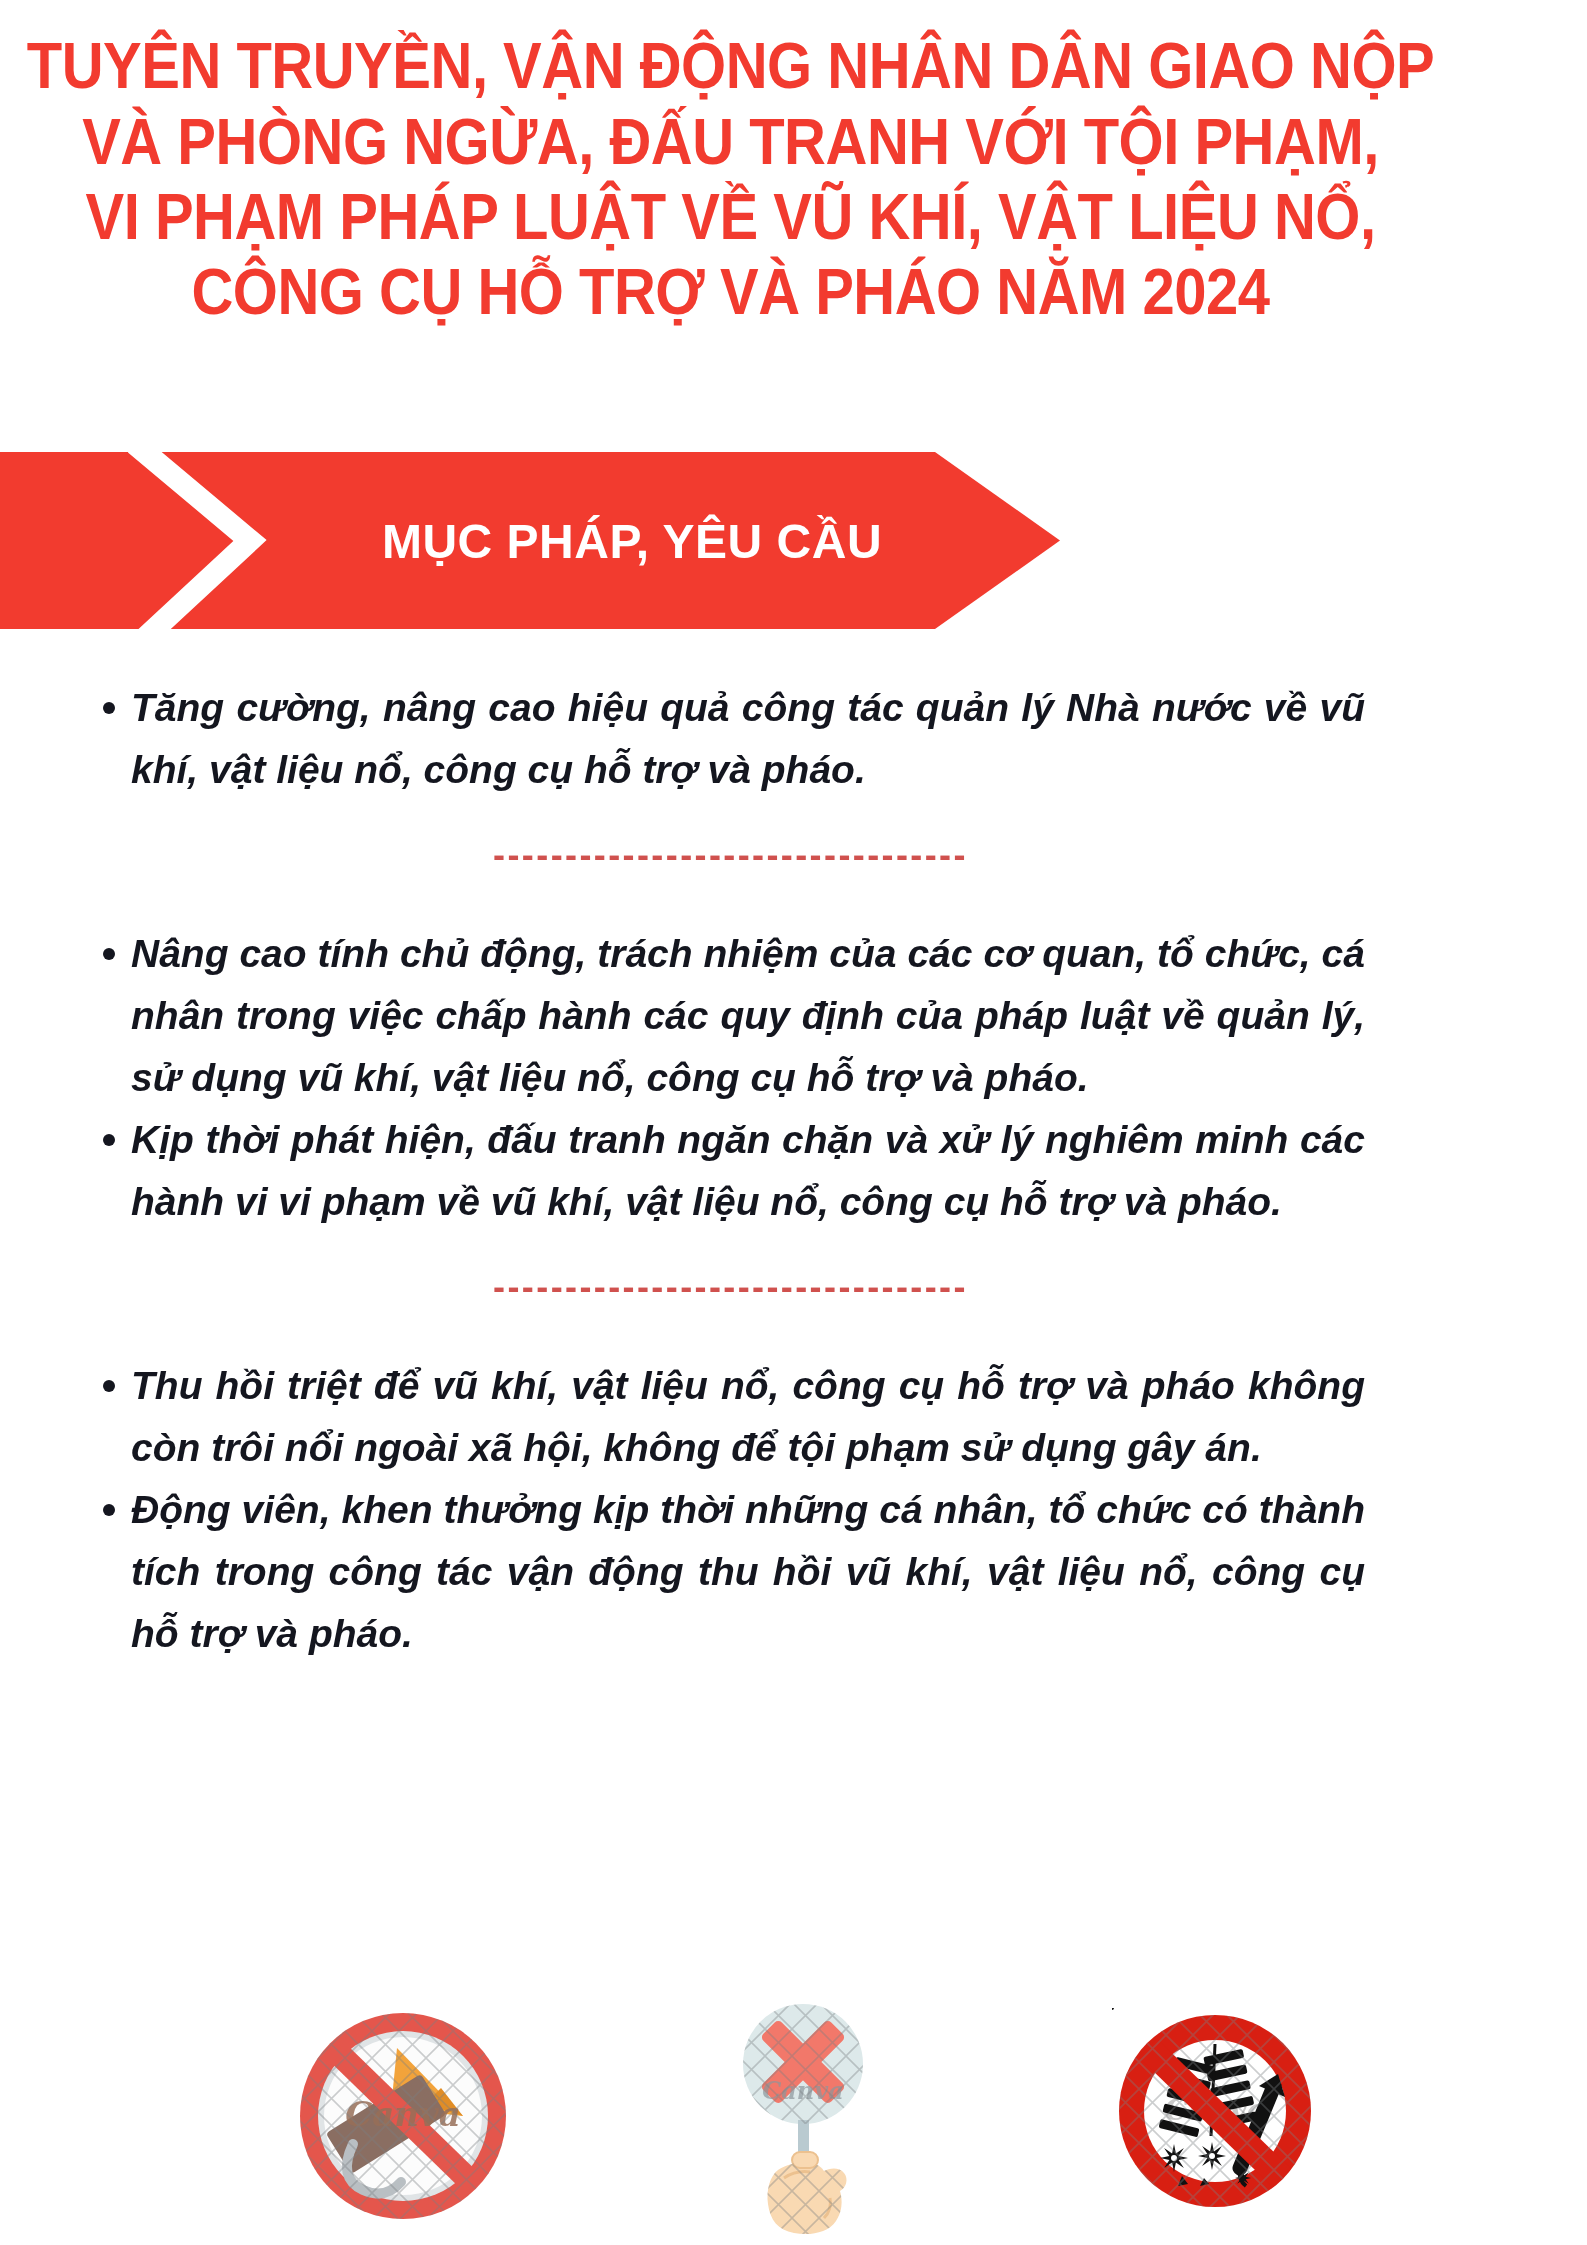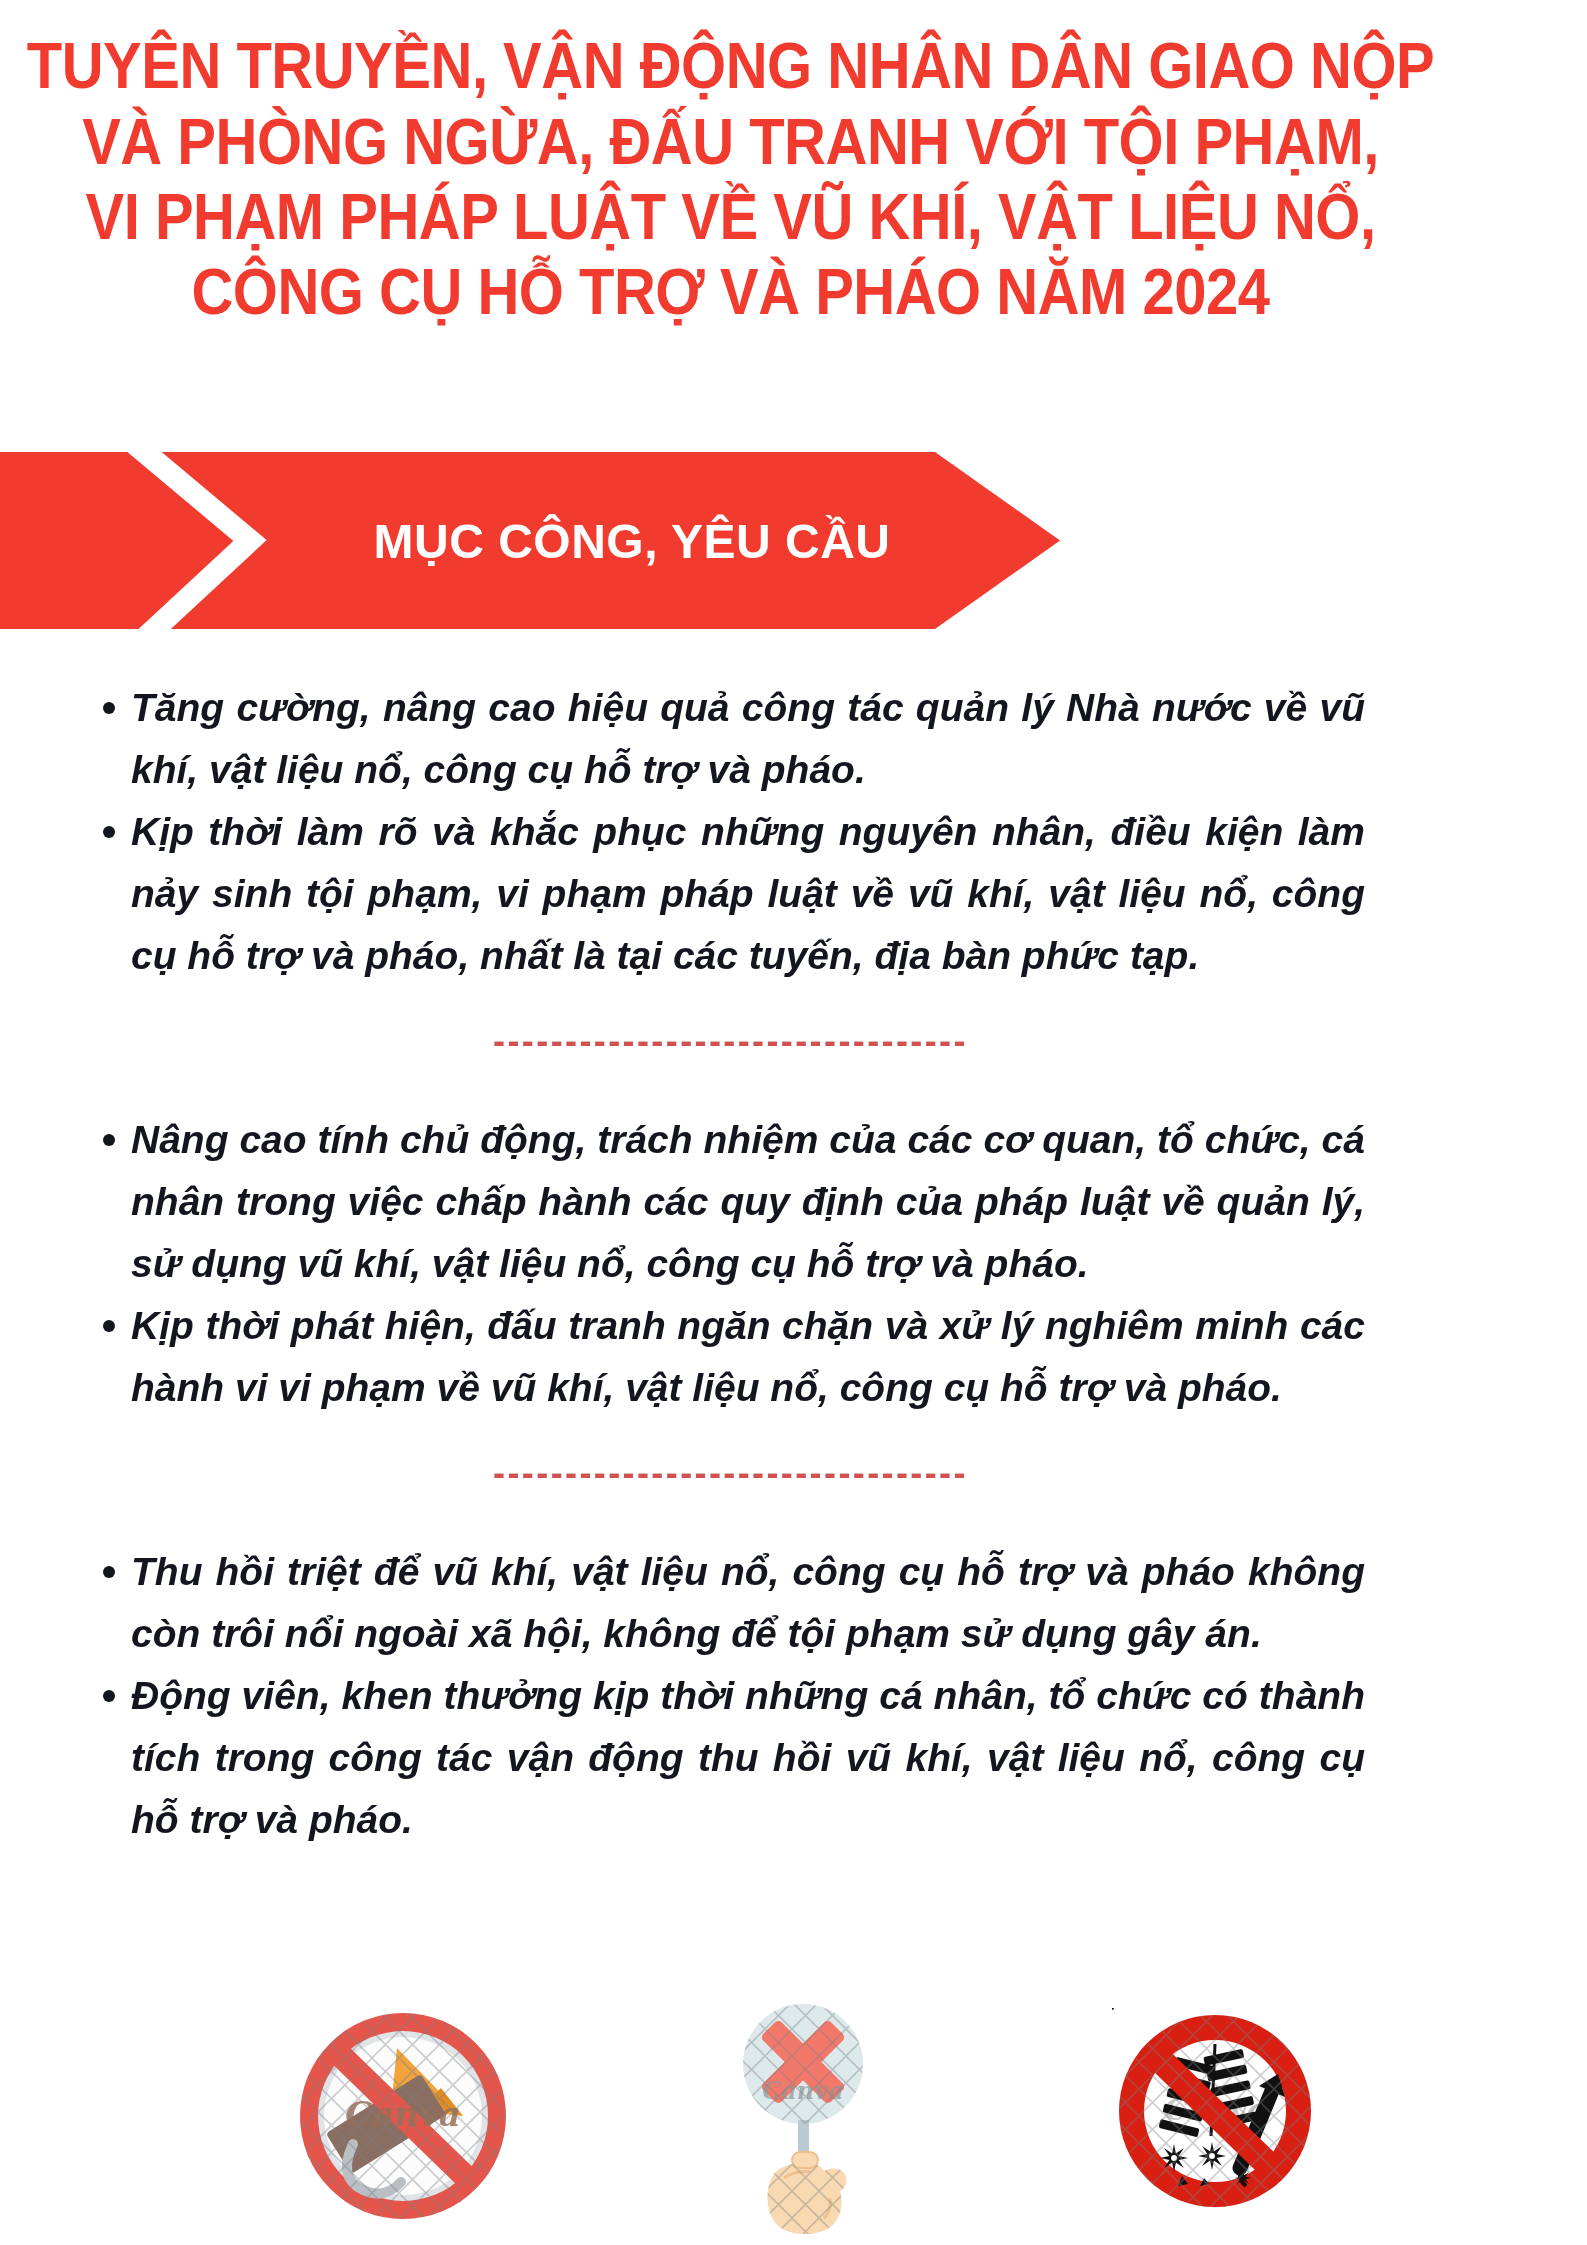--- a/index.html
+++ b/index.html
@@ -103,33 +103,29 @@
     <div class="title-line">VÀ PHÒNG NGỪA, ĐẤU TRANH VỚI TỘI PHẠM,</div>
     <div class="title-line">VI PHẠM PHÁP LUẬT VỀ VŨ KHÍ, VẬT LIỆU NỔ,</div>
     <div class="title-line">CÔNG CỤ HỖ TRỢ VÀ PHÁO NĂM 2024</div>
   </header>
 
   <div class="banner">
     <svg viewBox="0 0 1060 177" width="1060" height="177" preserveAspectRatio="none">
       <path d="M0 0 H935 L1060 88.5 L935 177 H0 Z" fill="#f23b2f"></path>
       <polyline points="135,-8 250,88.5 146,185" fill="none" stroke="#ffffff" stroke-width="22"></polyline>
     </svg>
-    <span class="banner-label">MỤC CÔNG, YÊU CẦU</span>
+    <span class="banner-label">MỤC PHÁP, YÊU CẦU</span>
   </div>
 
   <main class="content">
 
     <ul class="bullets">
       <li>
         <span class="dot"></span>
         <span>Tăng cường, nâng cao hiệu quả công tác quản lý Nhà nước về vũ khí, vật liệu nổ, công cụ hỗ trợ và pháo.</span>
-      </li>
-      <li>
-        <span class="dot"></span>
-        <span>Kịp thời làm rõ và khắc phục những nguyên nhân, điều kiện làm nảy sinh tội phạm, vi phạm pháp luật về vũ khí, vật liệu nổ, công cụ hỗ trợ và pháo, nhất là tại các tuyến, địa bàn phức tạp.</span>
       </li>
     </ul>
 
     <div class="divider">---------------------------------</div>
 
     <ul class="bullets">
       <li>
         <span class="dot"></span>
         <span>Nâng cao tính chủ động, trách nhiệm của các cơ quan, tổ chức, cá nhân trong việc chấp hành các quy định của pháp luật về quản lý, sử dụng vũ khí, vật liệu nổ, công cụ hỗ trợ và pháo.</span>
       </li>

